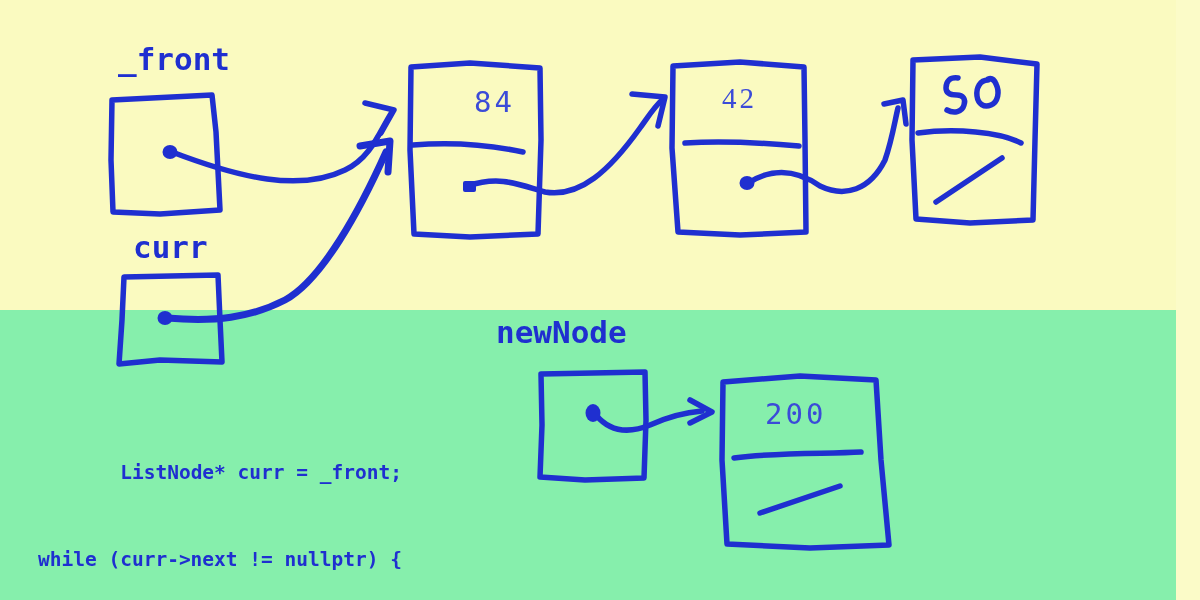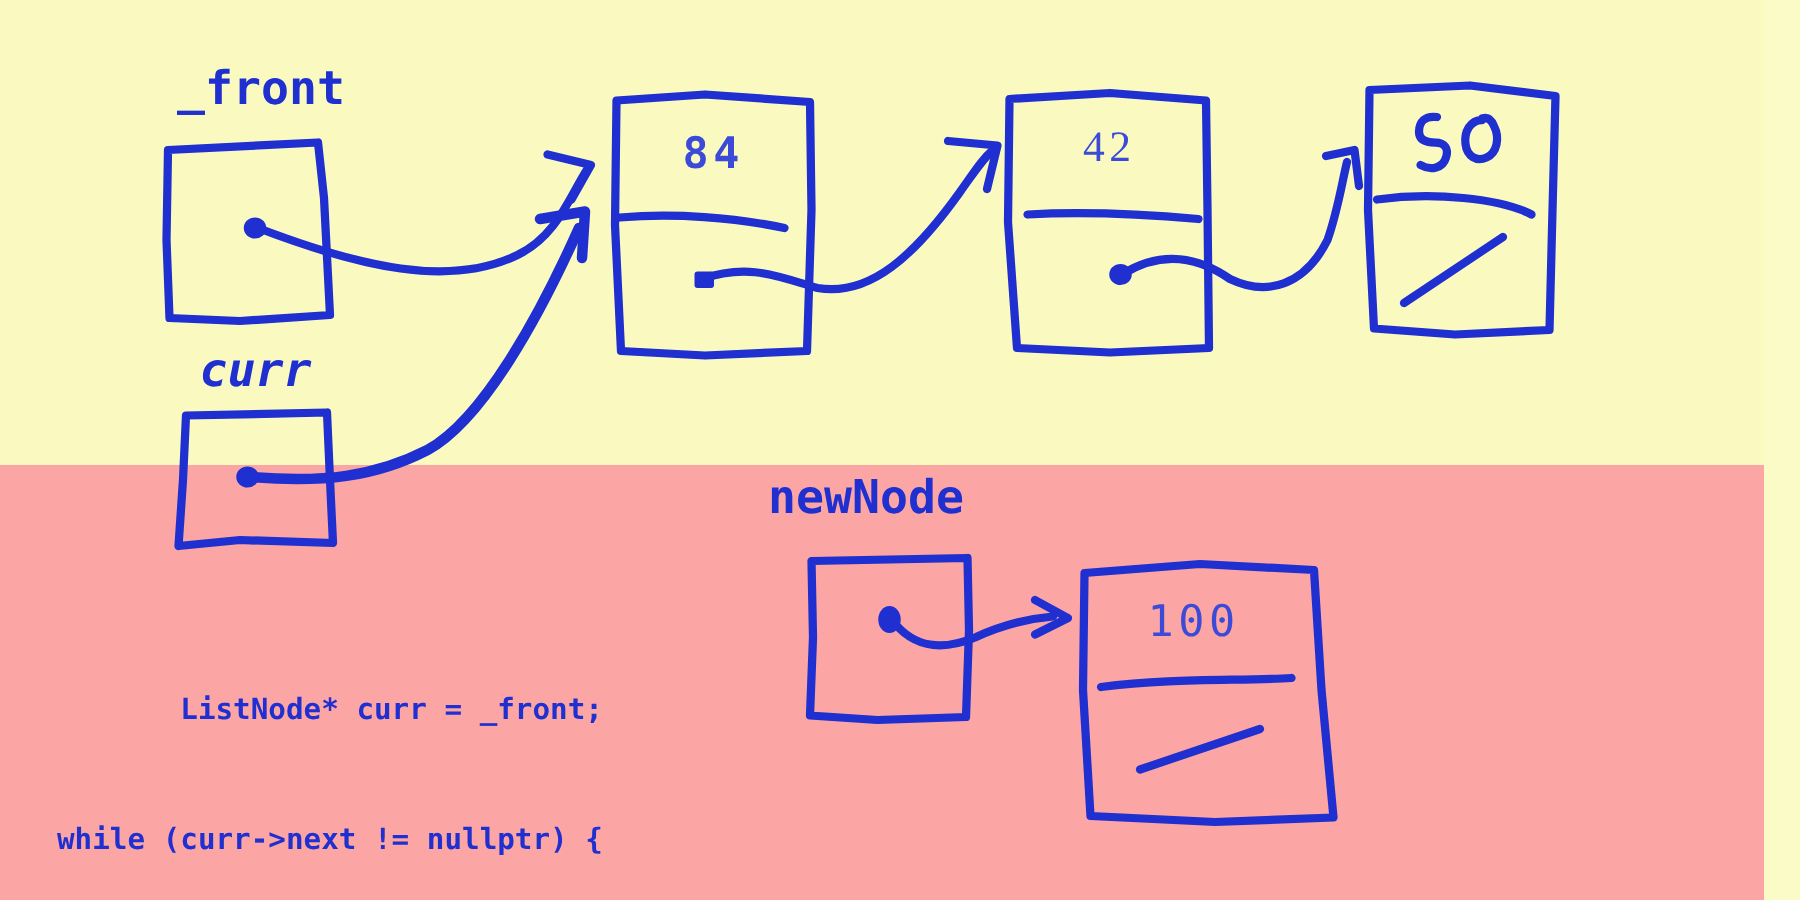--- a/index.html
+++ b/index.html
@@ -11,21 +11,21 @@
     width: 1200px;
     height: 600px;
     background: #fbfbc8;
     font-family: "DejaVu Sans Mono", "Liberation Mono", monospace;
     overflow: hidden;
   }
   #stage {
     position: relative;
     width: 1176px;
     height: 600px;
-    background: #fca5a5;
+    background: #86efac;
     overflow: hidden;
   }
   
   #bg-band-top {
     position: absolute;
     left: 0;
     top: 0;
     width: 1200px;
     height: 310px;
     background: #fafac0;
@@ -126,26 +126,26 @@
     <g fill="#1f2fd0" stroke="none">
       <ellipse cx="170" cy="152" rx="7.5" ry="7"></ellipse>
       <ellipse cx="165" cy="318" rx="7.5" ry="7"></ellipse>
       <ellipse cx="593" cy="413" rx="7.5" ry="9"></ellipse>
       <rect x="463" y="181" width="13" height="11" rx="2"></rect>
       <ellipse cx="747" cy="183" rx="7.5" ry="7"></ellipse>
     </g>
   </svg>
 
   <div class="label ptr-label" style="left:118px; top:44px;">_front</div>
-  <div class="label ptr-label" style="left:133px; top:232px;font-style:italic;">curr</div>
-  <div class="label ptr-label" style="left:512px; top:317px;">newNode</div>
+  <div class="label ptr-label" style="left:133px; top:232px;">curr</div>
+  <div class="label ptr-label" style="left:496px; top:317px;">newNode</div>
 
-  <div class="node-value" style="left:455px; top:88px;font-weight:bold;">84</div>
+  <div class="node-value" style="left:474px; top:88px;">84</div>
   <div class="node-value" style="left:722px; top:84px;font-family:Liberation Serif, serif;">42</div>
-  <div class="node-value" style="left:765px; top:400px;">100</div>
+  <div class="node-value" style="left:765px; top:400px;">200</div>
 
   <svg style="position:absolute; left:936px; top:68px; width:90px; height:60px;" viewBox="0 0 90 60">
     <g fill="none" stroke="#1f2fd0" stroke-width="5.5" stroke-linecap="round" stroke-linejoin="round">
       <path d="M22,10 C14,9 10,13 10,20 C10,26 16,27 21,27 C27,27 30,31 28,37 C26,44 18,46 11,42"></path>
       <path d="M52,12 C44,12 40,20 41,28 C42,36 48,40 55,37 C62,34 64,24 60,16 C58,11 55,10 52,11"></path>
     </g>
   </svg>
 
   <div id="code-block">
     <div class="code-line">ListNode* curr = _front;</div>

